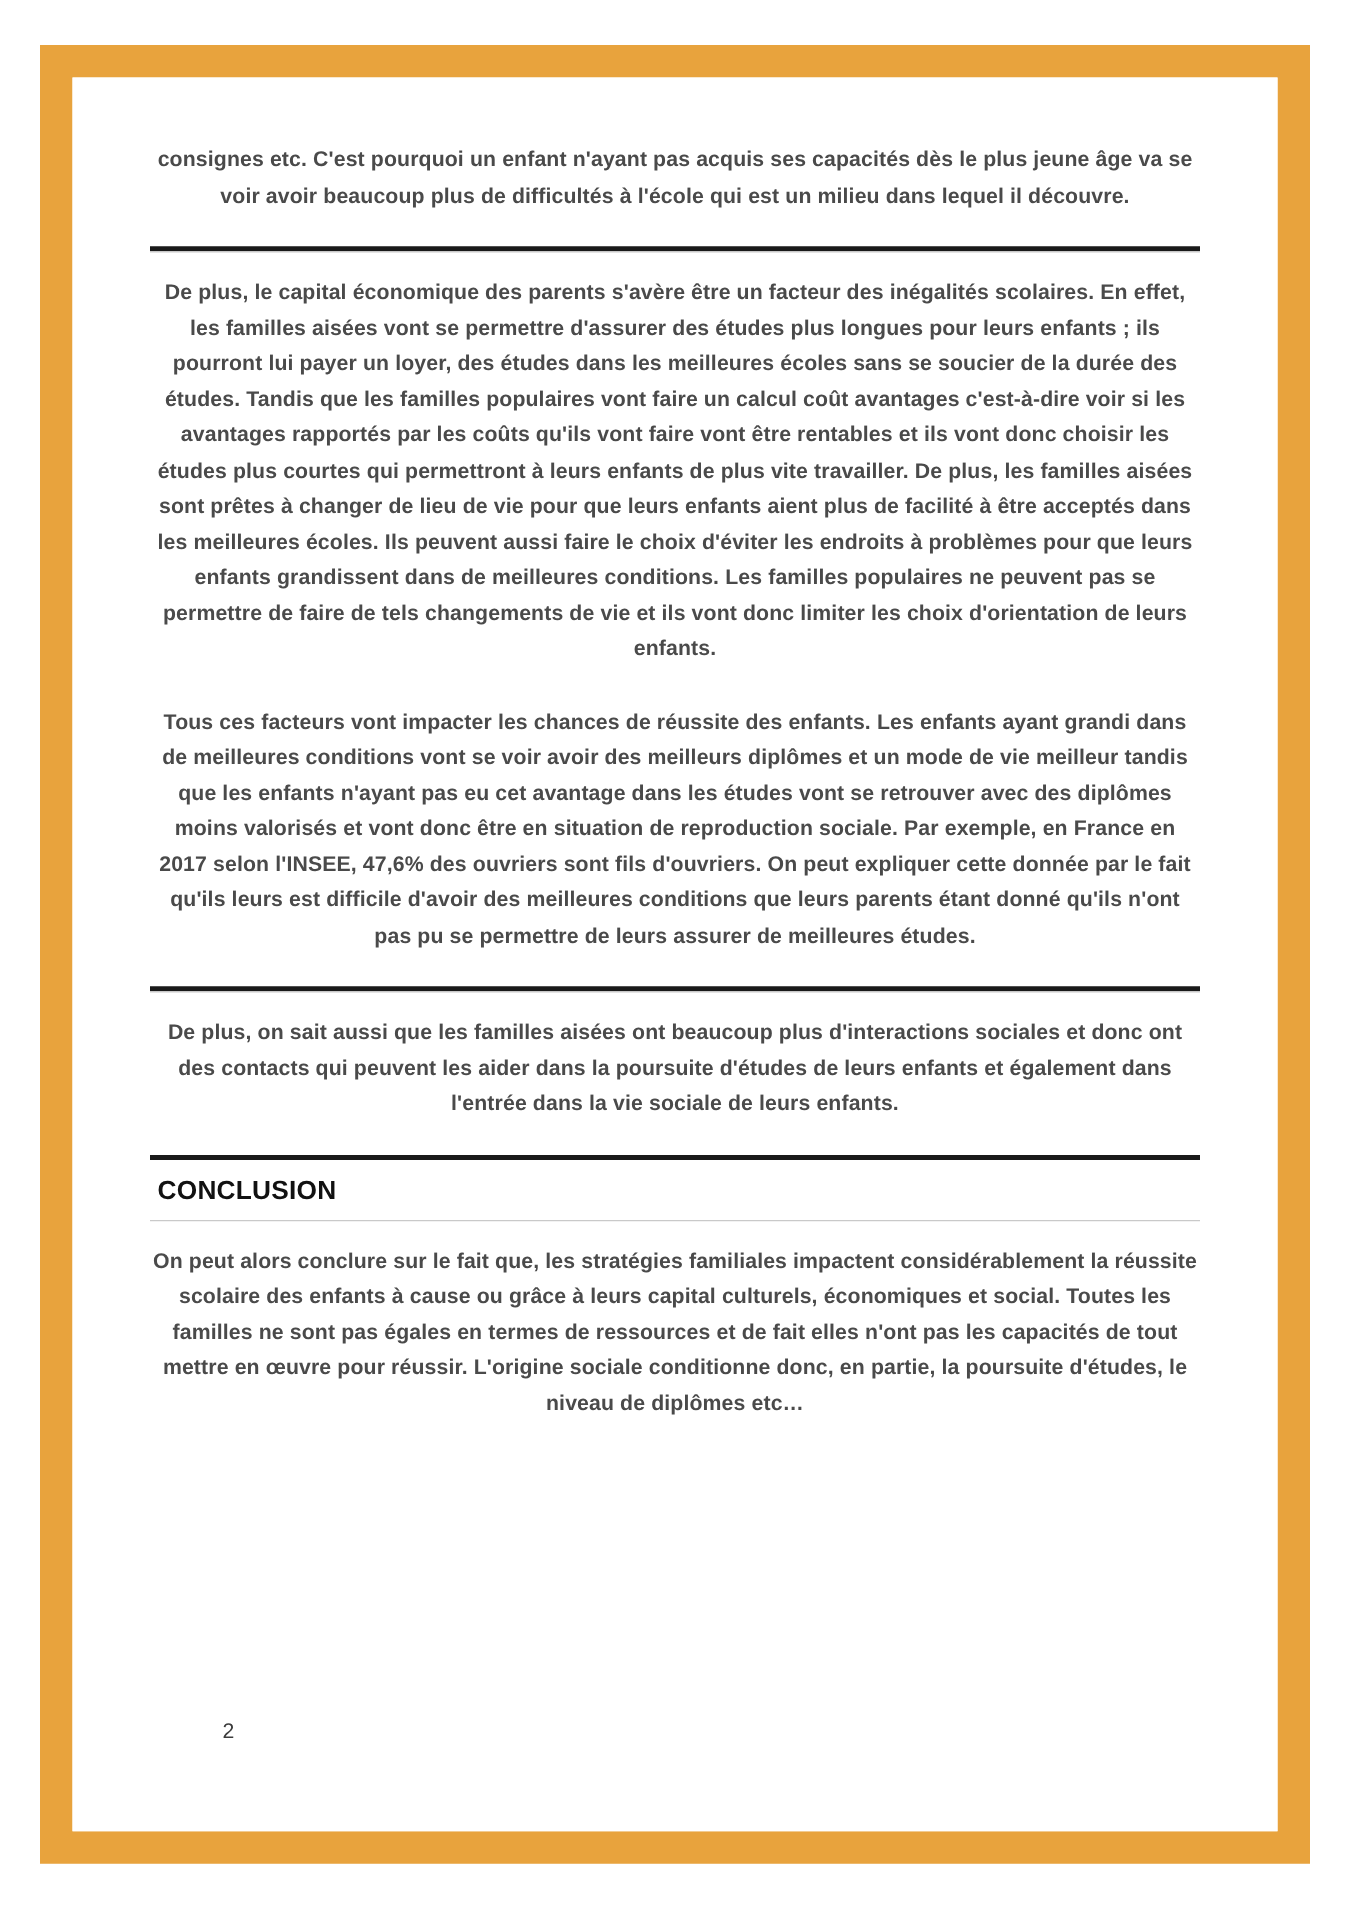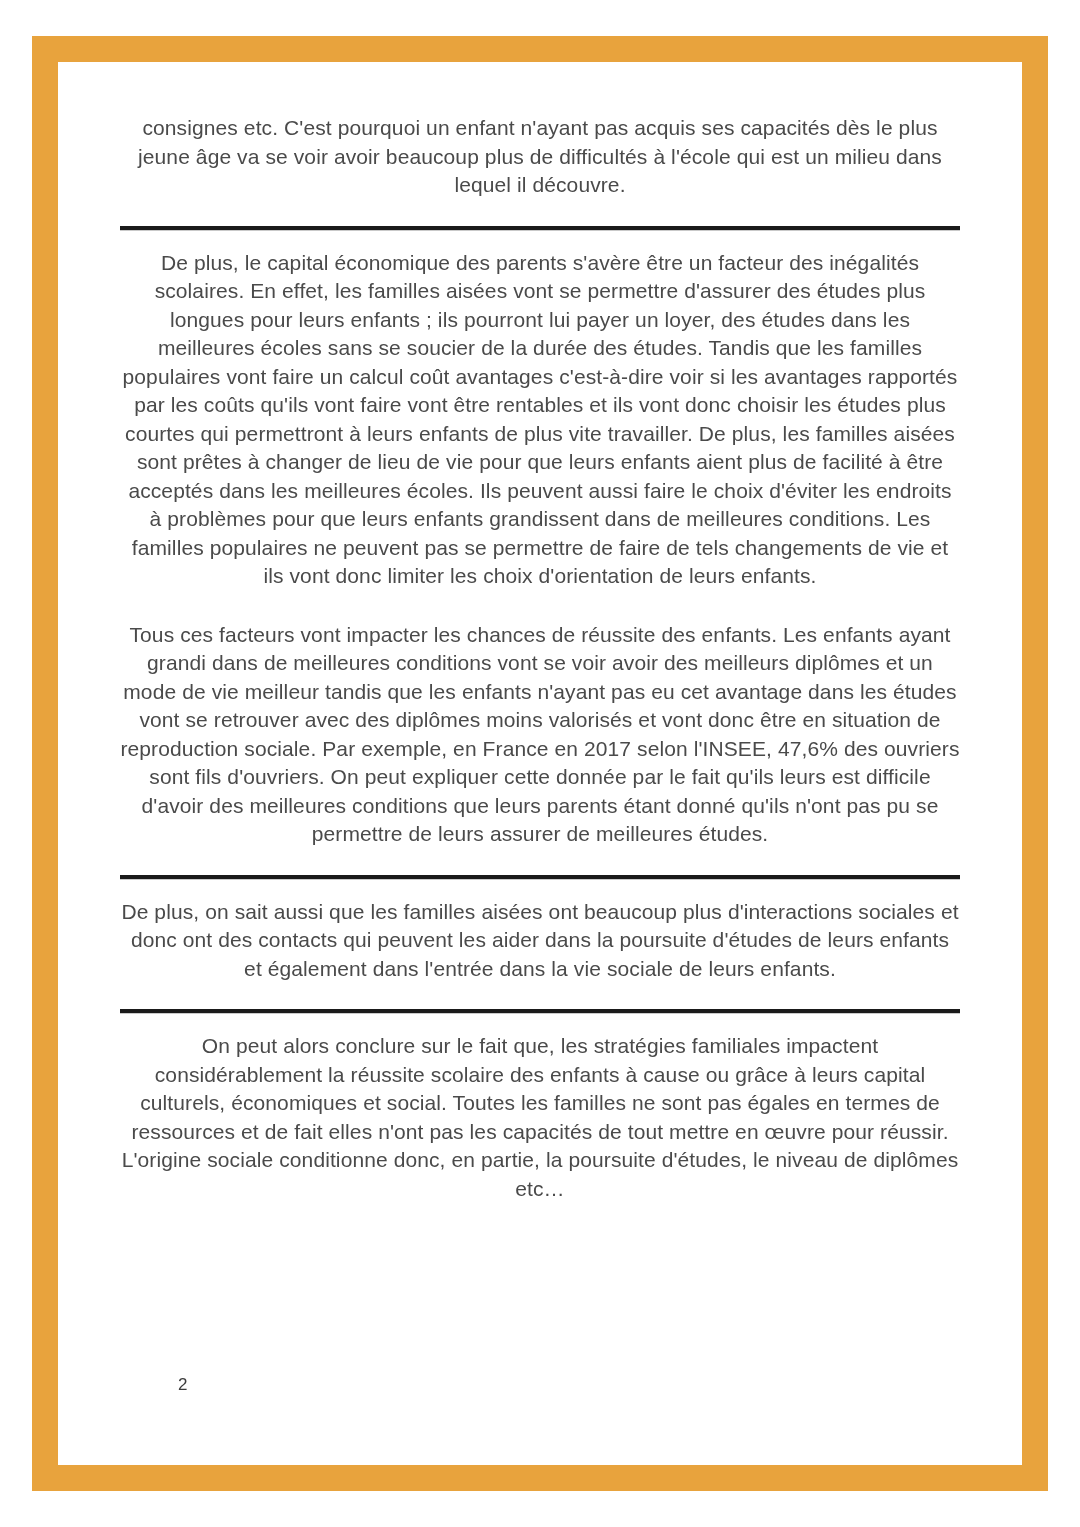--- a/index.html
+++ b/index.html
@@ -39,25 +39,26 @@
     background: #ffffff;
     box-sizing: border-box;
     padding: 52px 62px 20px 62px;
   }
   .content {
     width: 840px;
     margin: 0 auto;
   }
   p.para {
     margin: 0 0 0 0;
-    font-size: 21px;
+    font-size: 17px;
     line-height: 28.5px;
     color: #4a4a4a;
     text-align: center;
     letter-spacing: 0.1px;
+    font-weight: bold;
   }
   .gap-md { height: 30px; }
 
   .section {
     margin-top: 26px;
   }
   .rule-thick {
     height: 4px;
     background: #1a1a1a;
     width: 100%;
@@ -109,20 +110,21 @@
       <div class="section">
         <div class="rule-thick"></div>
         <div class="rule-thin"></div>
         <div class="section-body">
           <p class="para">De plus, on sait aussi que les familles aisées ont beaucoup plus d'interactions sociales et donc ont des contacts qui peuvent les aider dans la poursuite d'études de leurs enfants et également dans l'entrée dans la vie sociale de leurs enfants.</p>
         </div>
       </div>
 
       <div class="section">
         <div class="rule-thick"></div>
+        <h2 class="heading">CONCLUSION</h2>
         <div class="rule-thin"></div>
         <div class="section-body">
           <p class="para">On peut alors conclure sur le fait que, les stratégies familiales impactent considérablement la réussite scolaire des enfants à cause ou grâce à leurs capital culturels, économiques et social. Toutes les familles ne sont pas égales en termes de ressources et de fait elles n'ont pas les capacités de tout mettre en œuvre pour réussir. L'origine sociale conditionne donc, en partie, la poursuite d'études, le niveau de diplômes etc…</p>
         </div>
       </div>
 
     </div>
     <div class="page-number">2</div>
   </div>
 </div>

